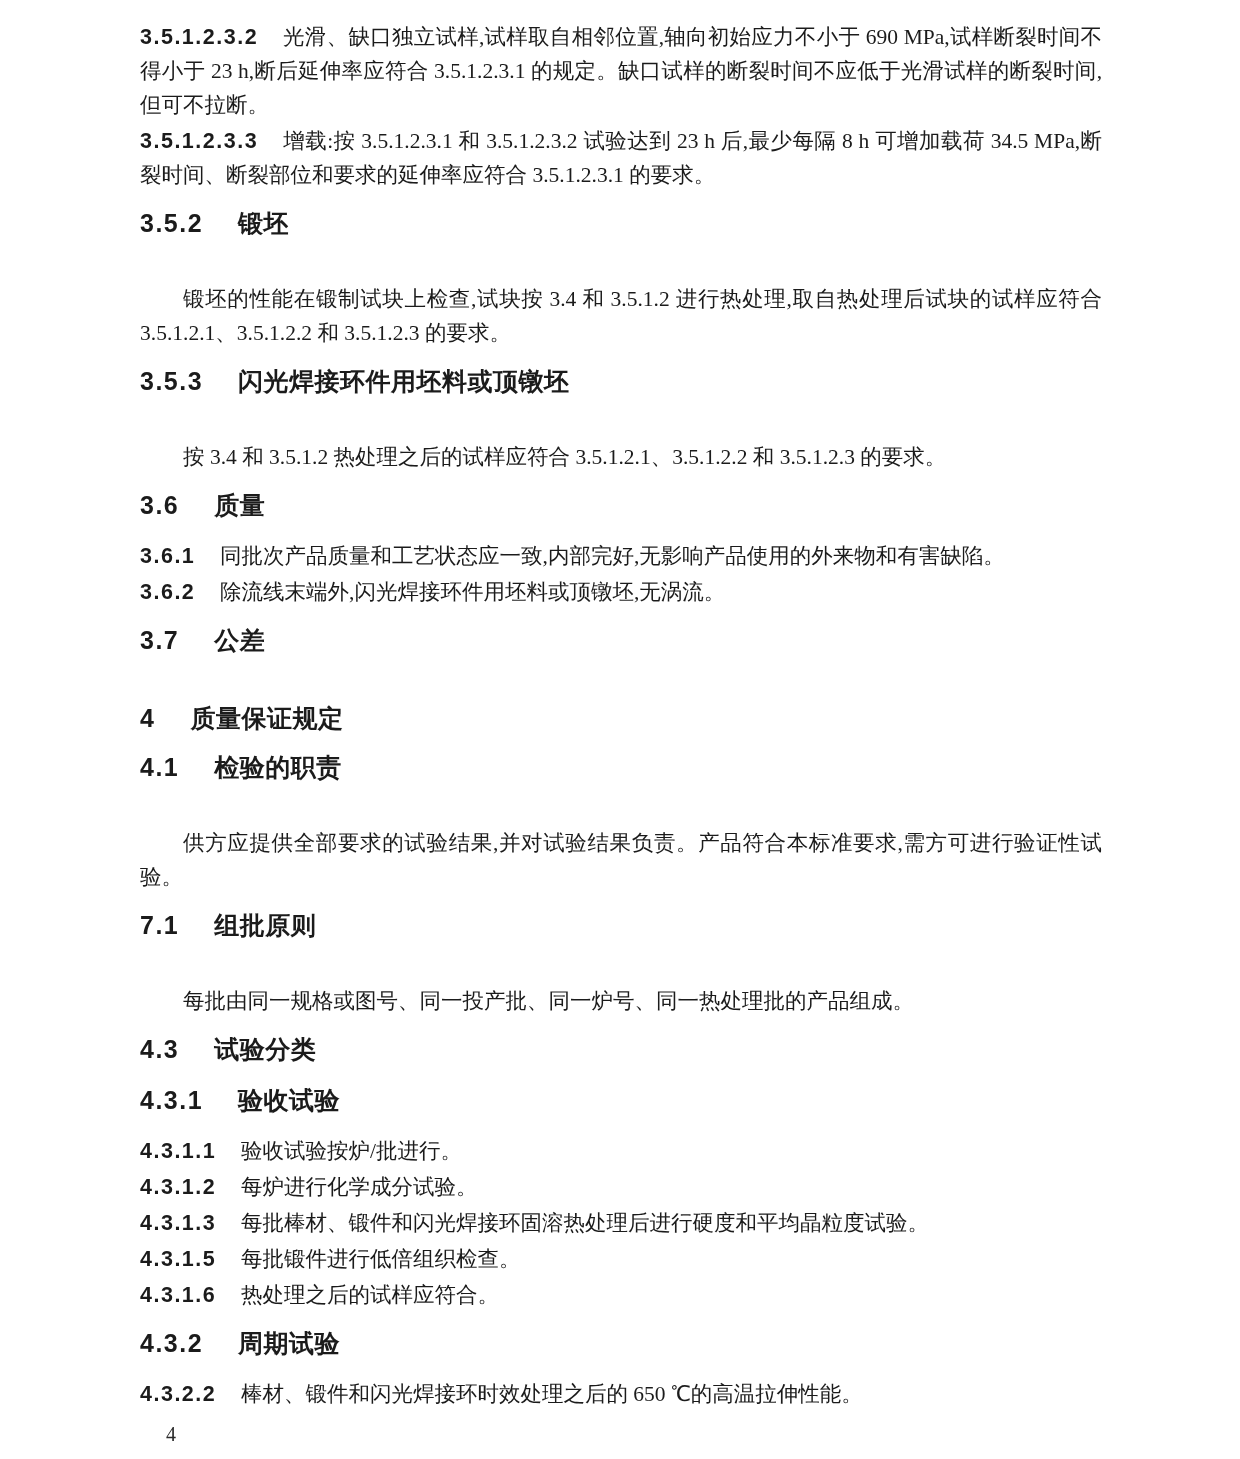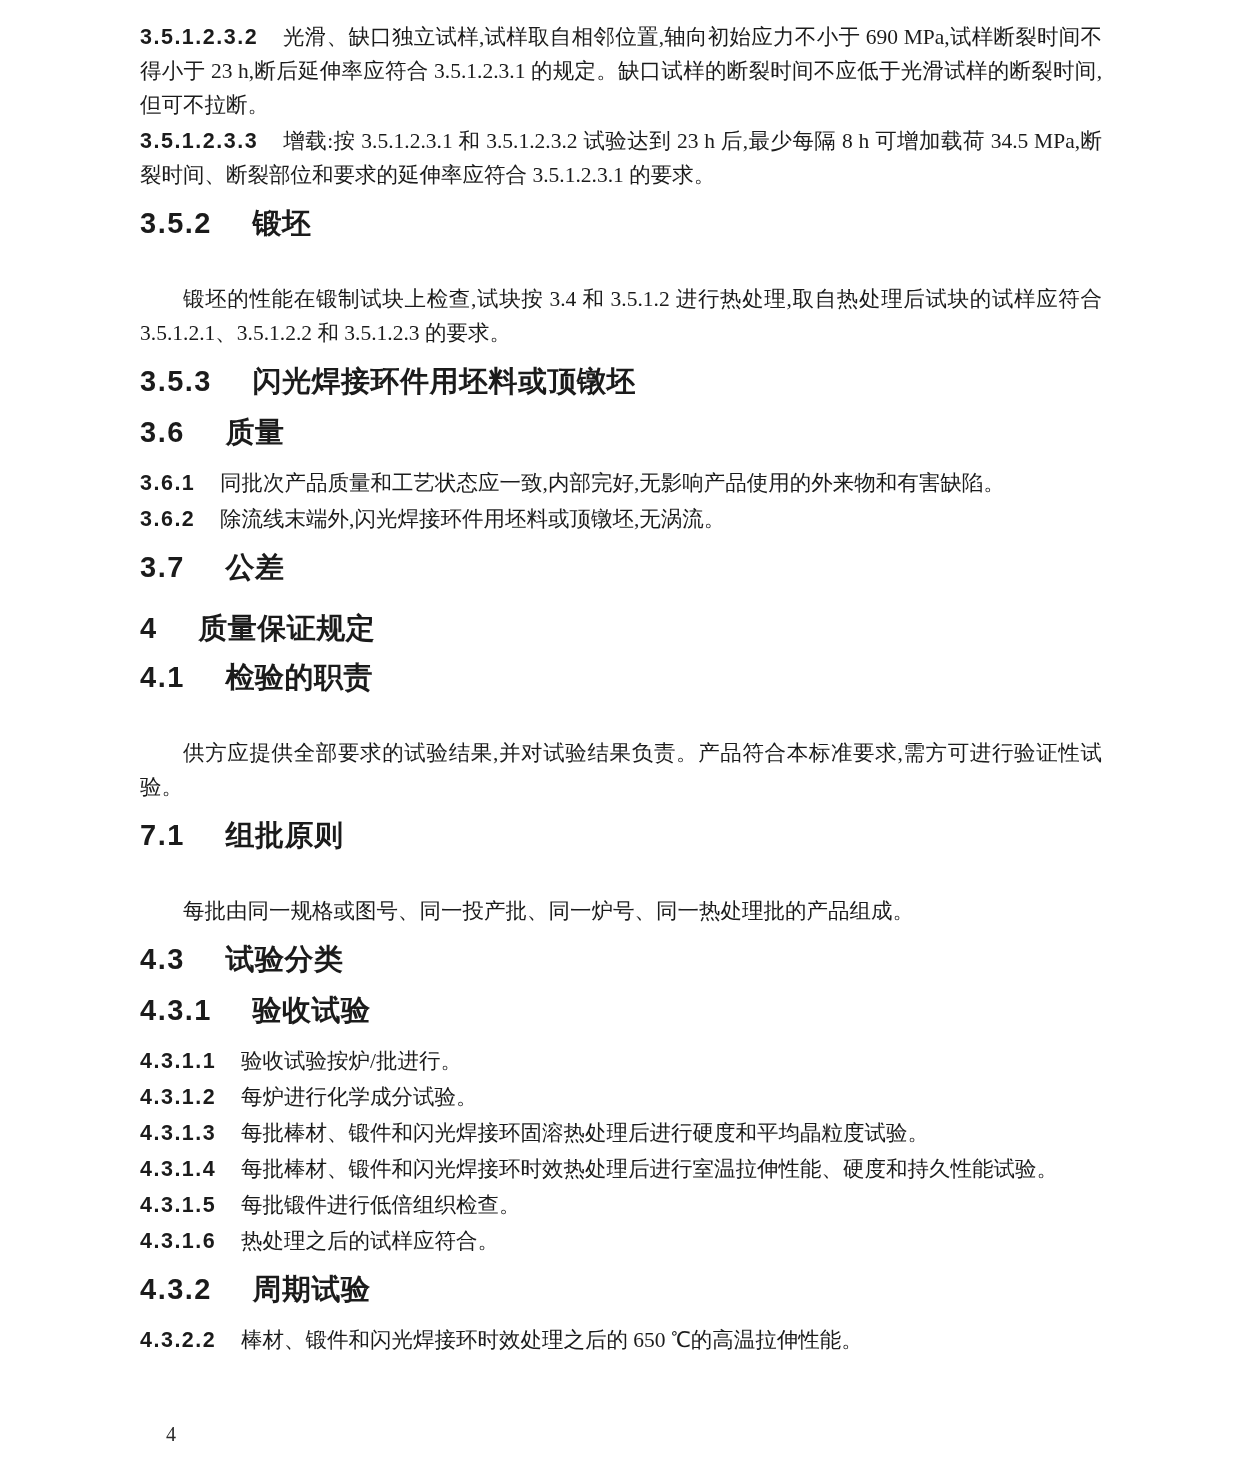--- a/index.html
+++ b/index.html
@@ -38,66 +38,66 @@
     margin-right: 1.15em;
     white-space: nowrap;
   }
   .para {
     text-indent: 2em;
     margin-top: 42px;
   }
   .heading {
     font-family: "Liberation Sans", sans-serif;
     font-weight: 700;
-    font-size: 29px;
+    font-size: 25px;
     line-height: 34px;
     margin: 14px 0 17px 0;
     letter-spacing: 0.5px;
   }
   .heading .hnum {
     letter-spacing: 1.5px;
     margin-right: 1.4em;
     white-space: nowrap;
   }
   .chapter {
-    margin: 27px 0 15px 0;
+    margin: 44px 0 15px 0;
   }
   .page-number {
     position: absolute;
     left: 166px;
     top: 1423px;
     font-size: 20px;
     font-family: "Liberation Serif", serif;
     color: #2a2a2a;
   }
 </style>
 </head>
 <body>
 
 <div class="page">
   <div class="content">
       <p class="block clause"><span class="num">3.5.1.2.3.2</span><span>光滑、缺口独立试样,试样取自相邻位置,轴向初始应力不小于 690 MPa,试样断裂时间不得小于 23 h,断后延伸率应符合 3.5.1.2.3.1 的规定。缺口试样的断裂时间不应低于光滑试样的断裂时间,但可不拉断。</span></p>
       <p class="block clause"><span class="num">3.5.1.2.3.3</span><span>增载:按 3.5.1.2.3.1 和 3.5.1.2.3.2 试验达到 23 h 后,最少每隔 8 h 可增加载荷 34.5 MPa,断裂时间、断裂部位和要求的延伸率应符合 3.5.1.2.3.1 的要求。</span></p>
       <h2 class="heading"><span class="hnum">3.5.2</span><span class="htitle">锻坯</span></h2>
       <p class="block para"><span>锻坯的性能在锻制试块上检查,试块按 3.4 和 3.5.1.2 进行热处理,取自热处理后试块的试样应符合 3.5.1.2.1、3.5.1.2.2 和 3.5.1.2.3 的要求。</span></p>
       <h2 class="heading"><span class="hnum">3.5.3</span><span class="htitle">闪光焊接环件用坯料或顶镦坯</span></h2>
+      <p class="block para"><span>按 3.4 和 3.5.1.2 热处理之后的试样应符合 3.5.1.2.1、3.5.1.2.2 和 3.5.1.2.3 的要求。</span></p>
       <h2 class="heading"><span class="hnum">3.6</span><span class="htitle">质量</span></h2>
       <p class="block clause"><span class="num">3.6.1</span><span>同批次产品质量和工艺状态应一致,内部完好,无影响产品使用的外来物和有害缺陷。</span></p>
       <p class="block clause"><span class="num">3.6.2</span><span>除流线末端外,闪光焊接环件用坯料或顶镦坯,无涡流。</span></p>
       <h2 class="heading"><span class="hnum">3.7</span><span class="htitle">公差</span></h2>
       <h2 class="heading chapter"><span class="hnum">4</span><span class="htitle">质量保证规定</span></h2>
       <h2 class="heading"><span class="hnum">4.1</span><span class="htitle">检验的职责</span></h2>
       <p class="block para"><span>供方应提供全部要求的试验结果,并对试验结果负责。产品符合本标准要求,需方可进行验证性试验。</span></p>
       <h2 class="heading"><span class="hnum">7.1</span><span class="htitle">组批原则</span></h2>
       <p class="block para"><span>每批由同一规格或图号、同一投产批、同一炉号、同一热处理批的产品组成。</span></p>
       <h2 class="heading"><span class="hnum">4.3</span><span class="htitle">试验分类</span></h2>
       <h2 class="heading"><span class="hnum">4.3.1</span><span class="htitle">验收试验</span></h2>
       <p class="block clause"><span class="num">4.3.1.1</span><span>验收试验按炉/批进行。</span></p>
       <p class="block clause"><span class="num">4.3.1.2</span><span>每炉进行化学成分试验。</span></p>
       <p class="block clause"><span class="num">4.3.1.3</span><span>每批棒材、锻件和闪光焊接环固溶热处理后进行硬度和平均晶粒度试验。</span></p>
-      <p class="block clause"><span class="num">4.3.1.4</span><span>每批棒材、锻件和闪光焊接环时效热处理后进行室温拉伸性能、硬度和持久性能试验。</span></p>
       <p class="block clause"><span class="num">4.3.1.5</span><span>每批锻件进行低倍组织检查。</span></p>
       <p class="block clause"><span class="num">4.3.1.6</span><span>热处理之后的试样应符合。</span></p>
       <h2 class="heading"><span class="hnum">4.3.2</span><span class="htitle">周期试验</span></h2>
       <p class="block clause"><span class="num">4.3.2.2</span><span>棒材、锻件和闪光焊接环时效处理之后的 650 ℃的高温拉伸性能。</span></p>
     </div>
   <div class="page-number">4</div>
 </div>
 
 </body></html>

